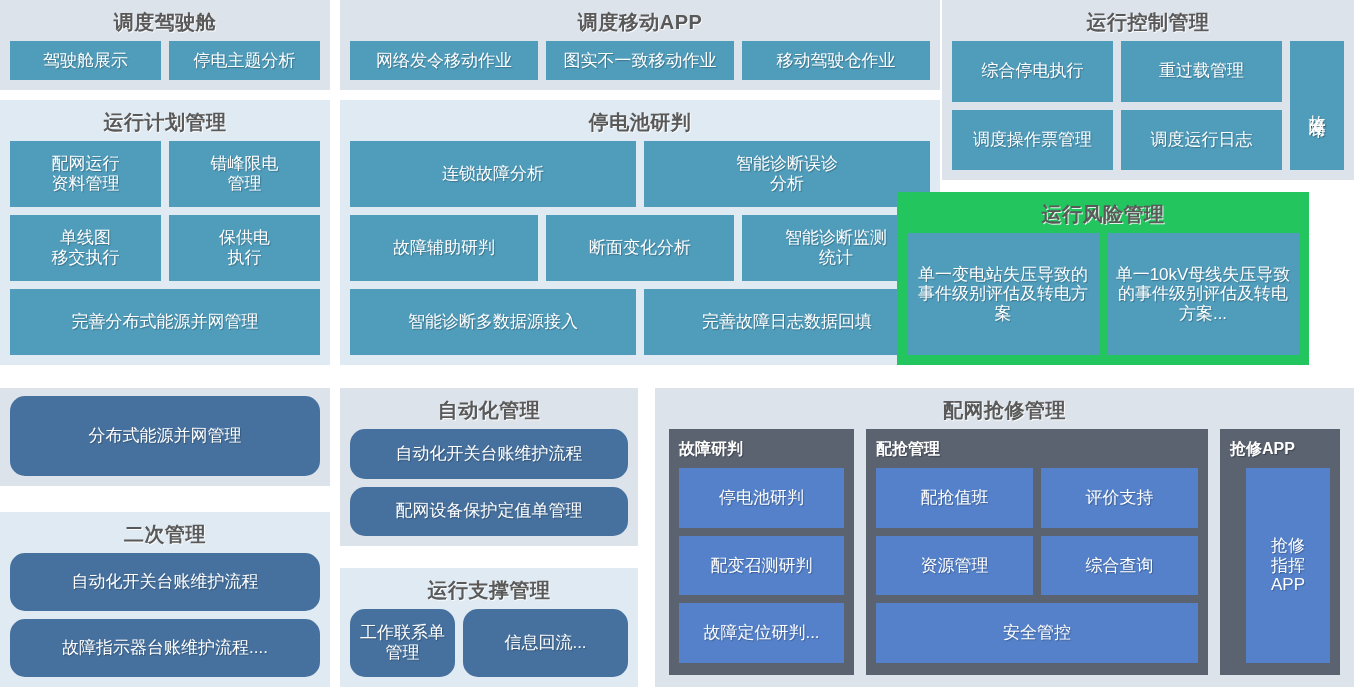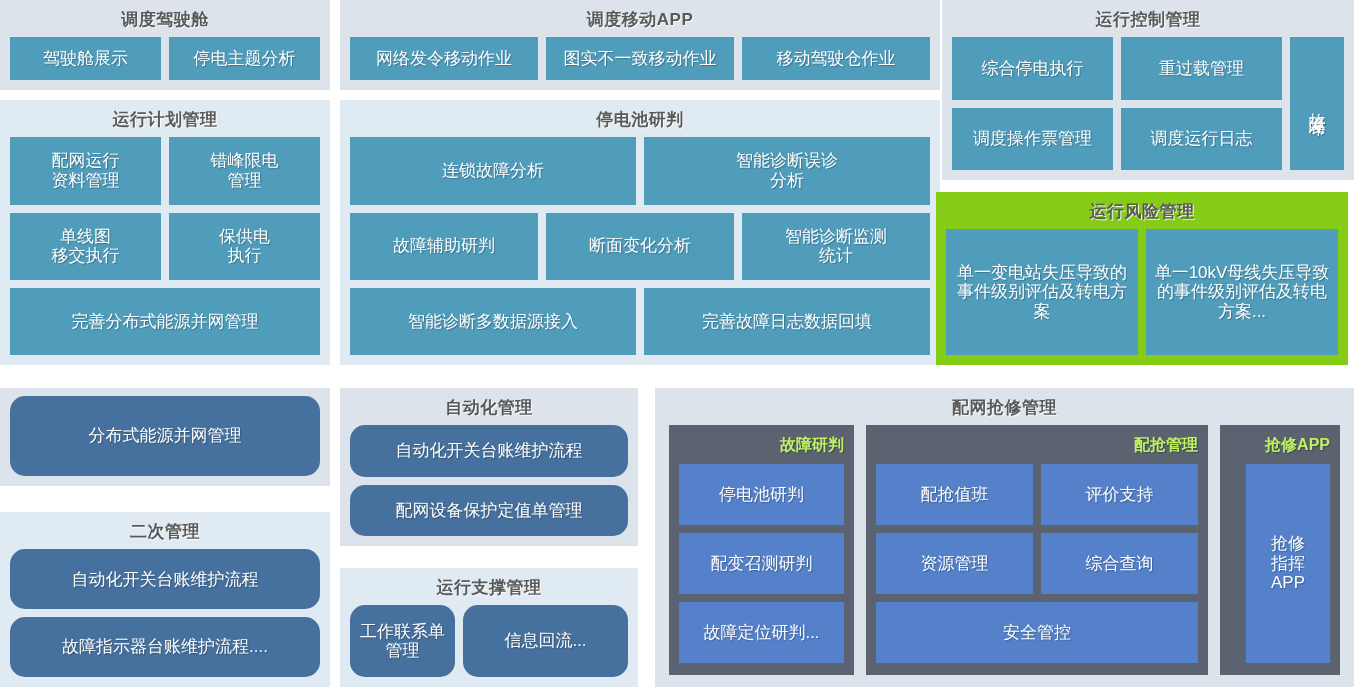--- a/index.html
+++ b/index.html
@@ -21,21 +21,21 @@
   .panel {
     position: absolute;
     box-sizing: border-box;
     padding: 8px 10px 10px 10px;
     display: flex;
     flex-direction: column;
   }
   .panel-title {
     text-align: center;
     font-weight: bold;
-    font-size: 17px;
+    font-size: 20px;
     color: #595959;
     letter-spacing: 0.5px;
     margin: 2px 0 7px 0;
     line-height: 1.2;
     text-shadow: 1px 1px 0 rgba(255,255,255,0.85);
   }
   .tile-rows {
     display: flex;
     flex-direction: column;
     gap: 8px;
@@ -67,36 +67,36 @@
 
   
   .group {
     background: #5b6270;
     box-sizing: border-box;
     padding: 8px 10px 12px 10px;
     display: flex;
     flex-direction: column;
   }
   .group-title {
-    text-align: right;
+    text-align: left;
     font-weight: bold;
     font-size: 16px;
-    color: #bef264;
+    color: #ffffff;
     margin: 2px 0 8px 0;
     text-shadow: 1px 1px 1px rgba(0,0,0,0.3);
   }
 
   
   #p-cockpit        { left: 0;    top: 0;   width: 330px; height: 90px;  background: #dde3eb; }
   #p-mobile-app     { left: 340px; top: 0;  width: 600px; height: 90px;  background: #dde3eb; }
   #p-op-control     { left: 942px; top: 0;  width: 412px; height: 180px; background: #dde3eb; }
 
   #p-op-plan        { left: 0;    top: 100px; width: 330px; height: 265px; background: #dfeaf2; }
   #p-smart-diag     { left: 340px; top: 100px; width: 600px; height: 265px; background: #dfeaf2; }
-  #p-risk           { left: 936px; top: 192px; width: 412px; height: 173px; background: #84cc16; }
+  #p-risk           { left: 897px; top: 192px; width: 412px; height: 173px; background: #22c55e; }
 
   #p-grid-conn      { left: 0;    top: 388px; width: 330px; height: 98px;  background: #dde3eb; }
   #p-secondary      { left: 0;    top: 512px; width: 330px; height: 175px; background: #dfeaf2; }
   #p-automation     { left: 340px; top: 388px; width: 298px; height: 158px; background: #dde3eb; }
   #p-op-support     { left: 340px; top: 568px; width: 298px; height: 119px; background: #dfeaf2; }
   #p-repair         { left: 655px; top: 388px; width: 699px; height: 299px; background: #dde3eb; }
 
   
   #repair-inner {
     display: flex;

